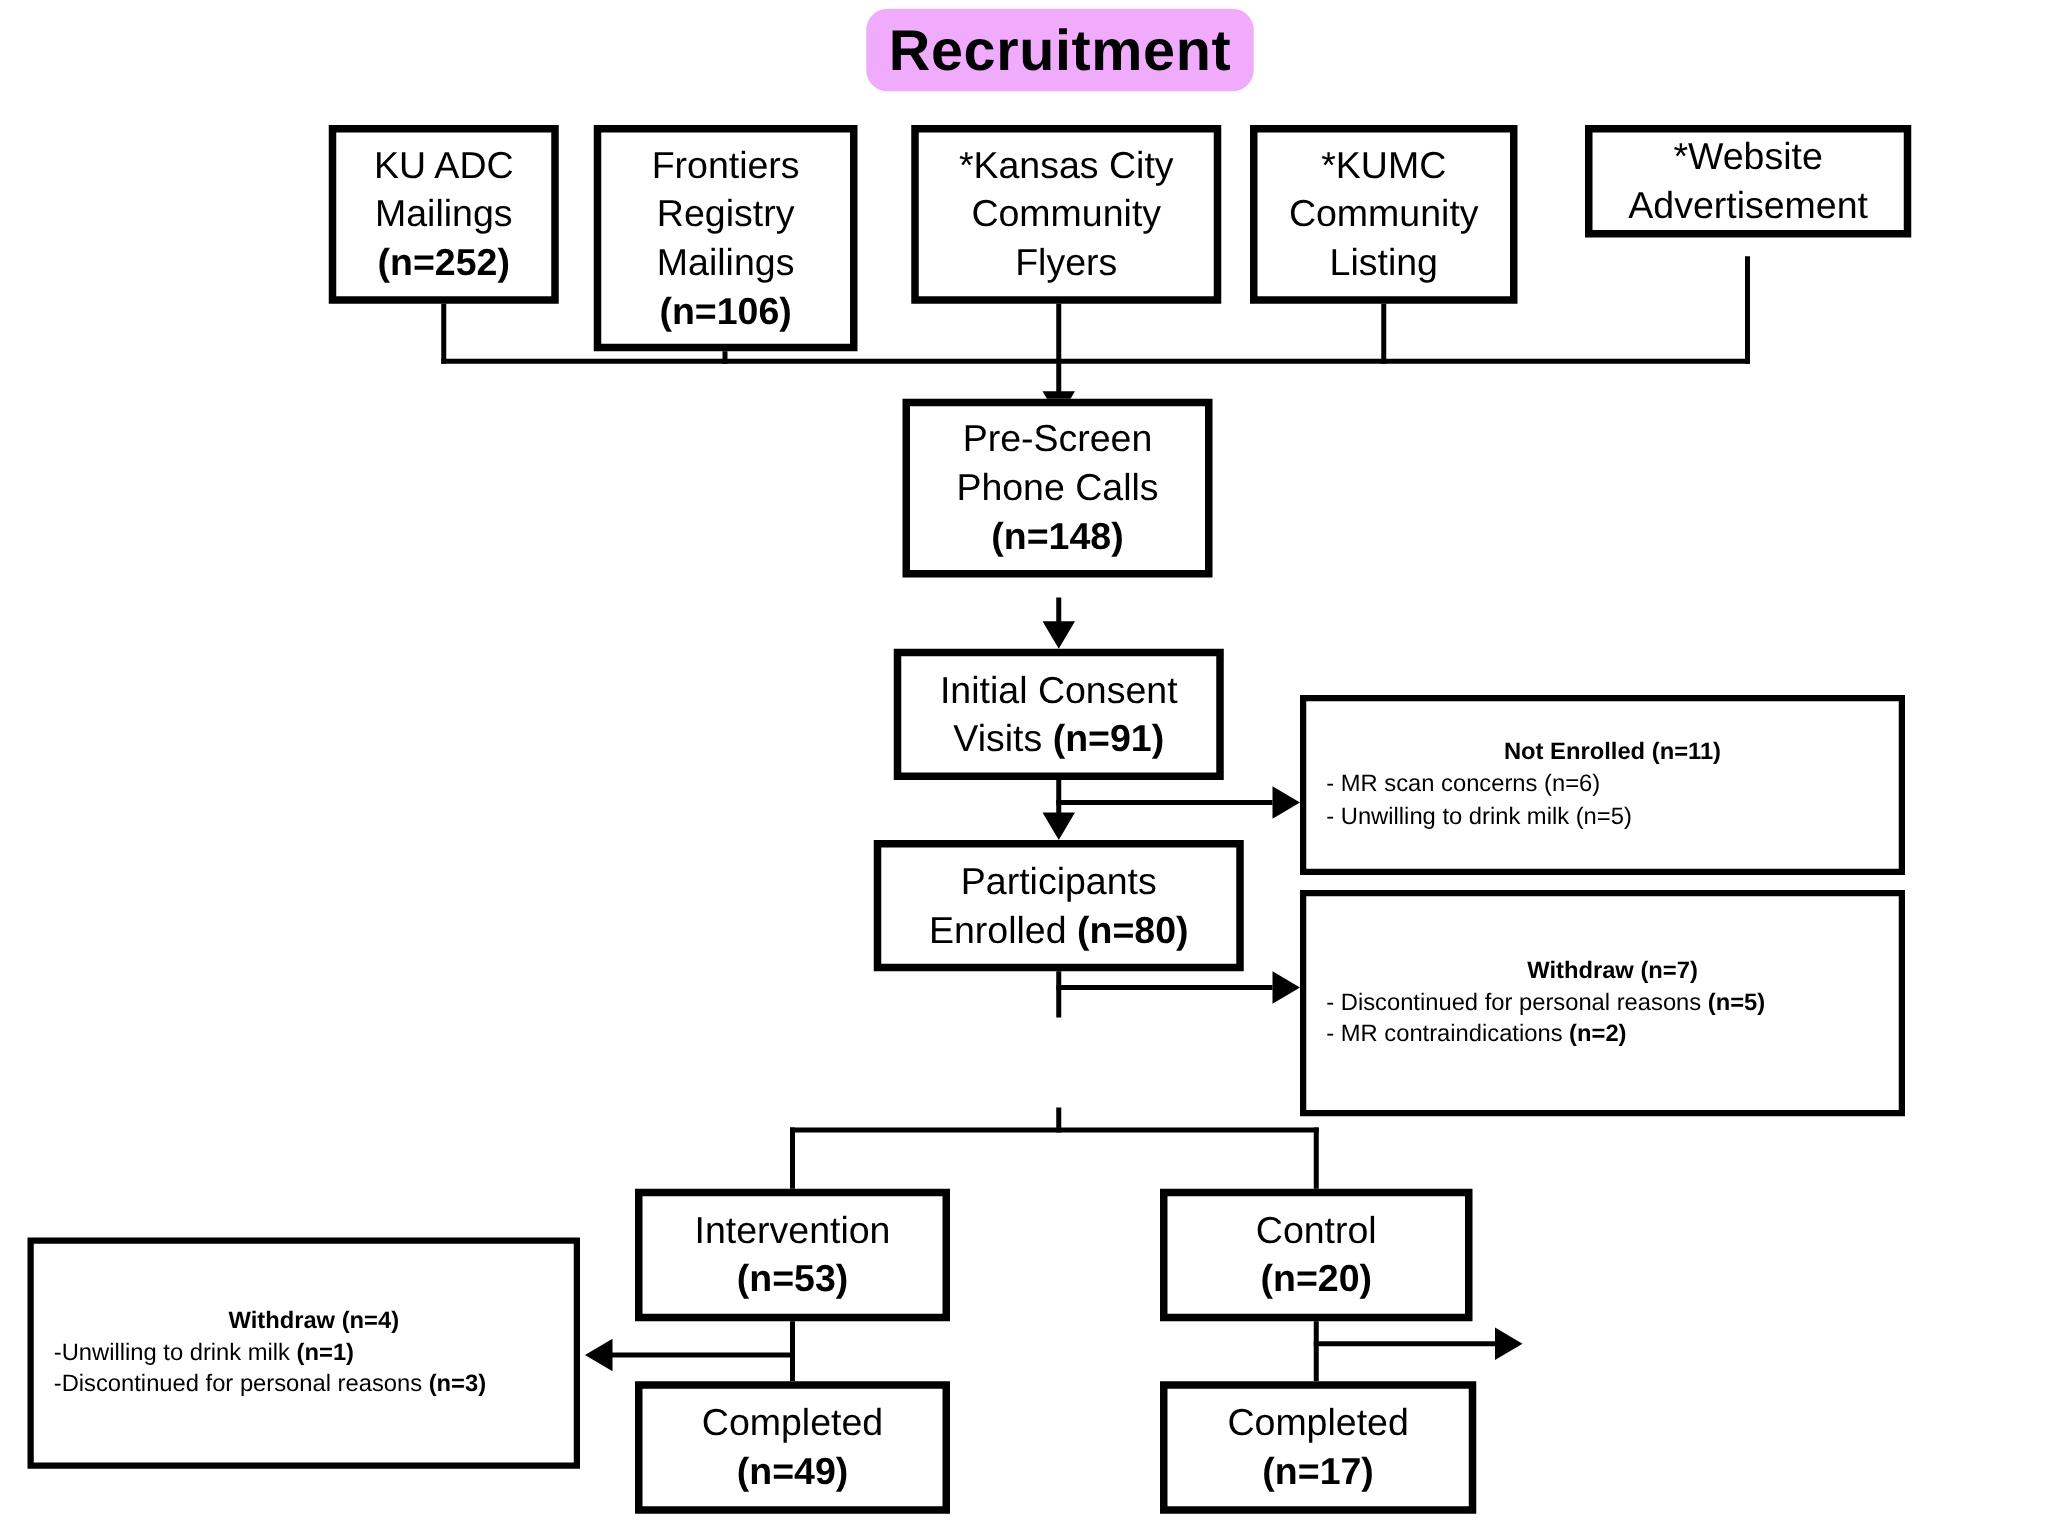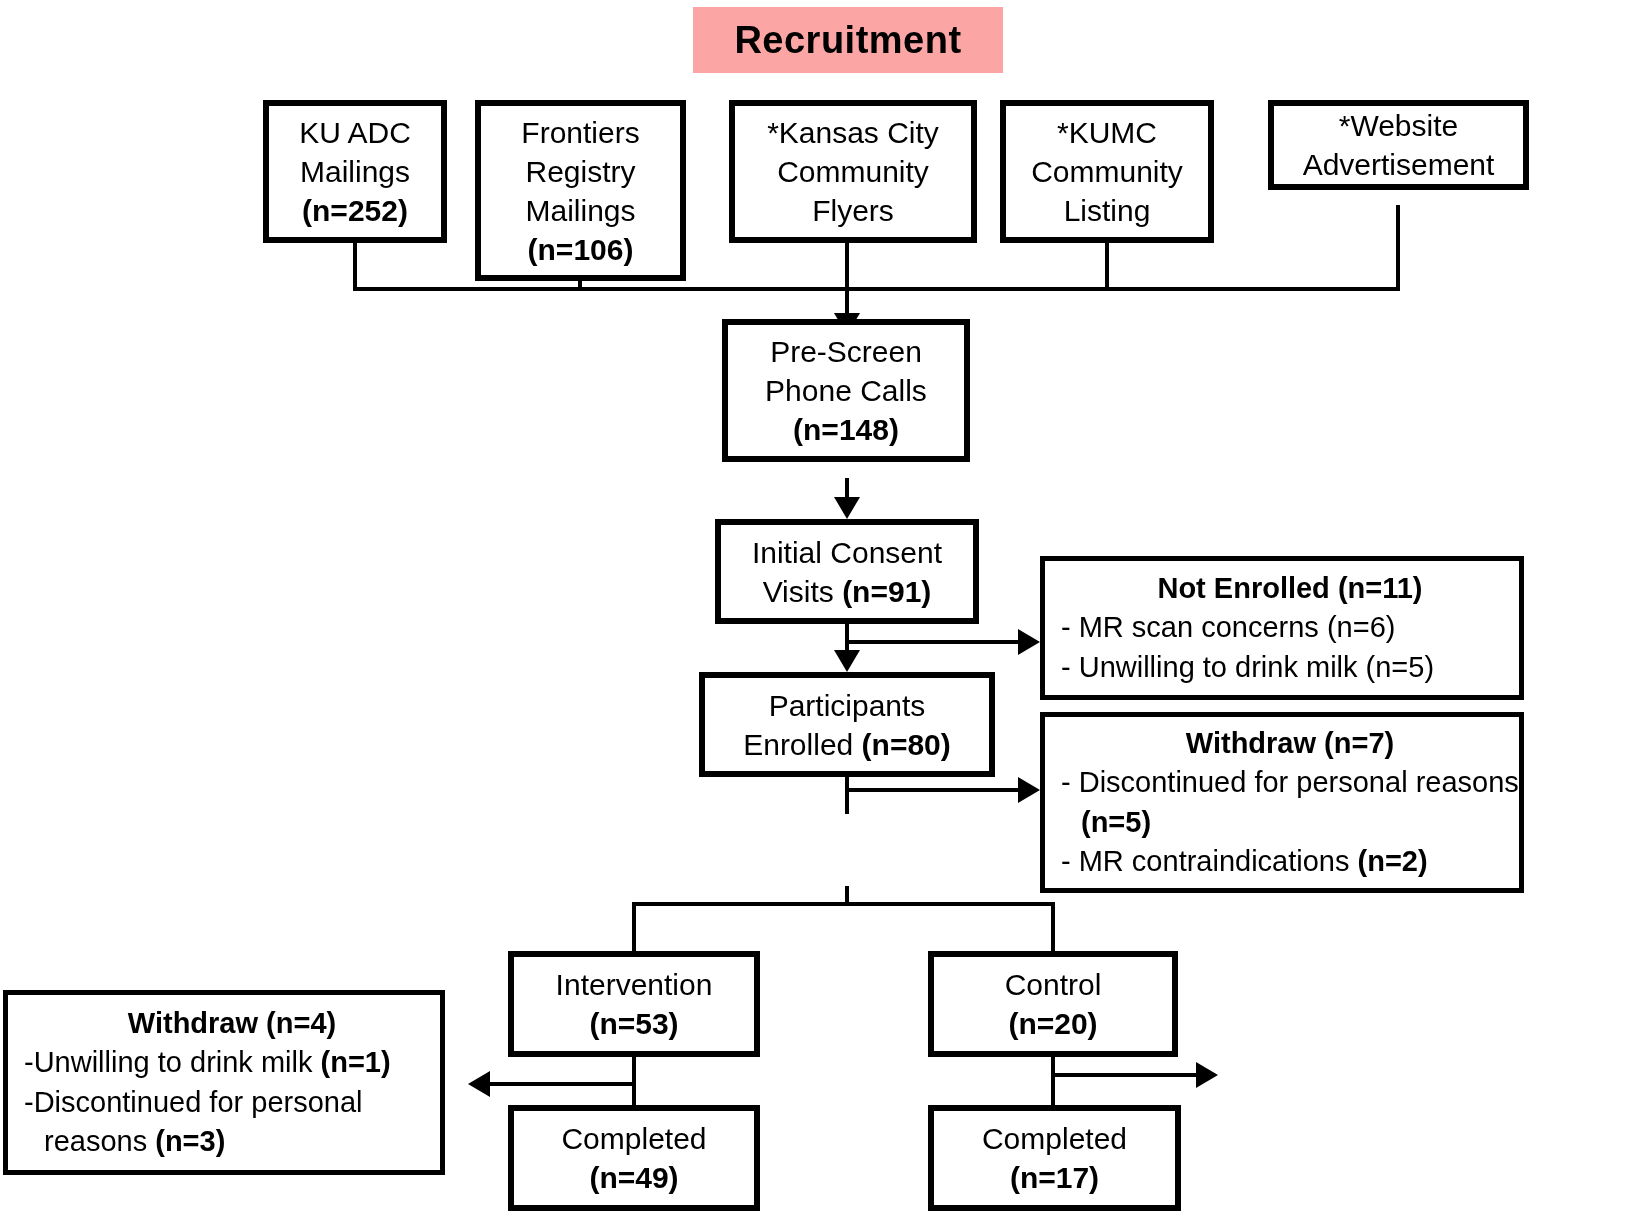--- a/index.html
+++ b/index.html
@@ -1,32 +1,32 @@
 <!DOCTYPE html>
 <html><head>
 <meta charset="utf-8">
 <style>
   html,body{margin:0;padding:0;background:#ffffff;}
   #canvas{
     position:relative;width:1650px;height:1218px;background:#ffffff;
     font-family:"Liberation Sans",sans-serif;color:#000;overflow:hidden;
   }
   .bar{
-    position:absolute;background:#fca5a5;display:flex;align-items:center;justify-content:center;
-    font-weight:700;font-size:38px;letter-spacing:.5px;
+    position:absolute;background:#f0abfc;display:flex;align-items:center;justify-content:center;
+    font-weight:700;font-size:46px;letter-spacing:.5px;border-radius:17px;
   }
   .box{
     position:absolute;border:6px solid #000;background:#fff;box-sizing:border-box;
     display:flex;flex-direction:column;align-items:center;justify-content:center;
     text-align:right;font-size:30px;line-height:1.3;
   }
   .sidebox{
     position:absolute;border:5px solid #000;background:#fff;box-sizing:border-box;
     display:flex;flex-direction:column;justify-content:center;
-    font-size:29px;line-height:1.36;padding:6px 0 6px 16px;text-align:left;
+    font-size:19px;line-height:1.36;padding:6px 0 6px 16px;text-align:left;
   }
   .sidebox .stitle{font-weight:700;text-align:center;}
   .sidebox .item{padding-left:20px;text-indent:-20px;}
   .b{font-weight:700;}
   .vline,.hline{position:absolute;background:#000;}
   .vline{width:4px;}
   .hline{height:4px;}
   .arr-d{position:absolute;width:0;height:0;border-left:13px solid transparent;border-right:13px solid transparent;border-top:22px solid #000;}
   .arr-r{position:absolute;width:0;height:0;border-top:13px solid transparent;border-bottom:13px solid transparent;border-left:22px solid #000;}
   .arr-l{position:absolute;width:0;height:0;border-top:13px solid transparent;border-bottom:13px solid transparent;border-right:22px solid #000;}
@@ -129,21 +129,21 @@
 
   <div class="box" style="left:928px;top:951px;width:250px;height:106px">
     <div>Control</div>
     <div class="b">(n=20)</div>
   </div>
 
   <div class="vline" style="left:632px;top:1057px;height:48px"></div>
   <div class="hline" style="left:489px;top:1082px;width:145px"></div>
   <div class="arr-l" style="left:468px;top:1071px"></div>
 
-  <div class="sidebox" style="left:3px;top:990px;width:442px;height:185px">
+  <div class="sidebox" style="left:22px;top:990px;width:442px;height:185px">
     <div class="stitle">Withdraw (n=4)</div>
     <div class="item"><span>-Unwilling to drink milk </span><span class="b">(n=1)</span></div>
     <div class="item"><span>-Discontinued for personal reasons </span><span class="b">(n=3)</span></div>
   </div>
 
   <div class="vline" style="left:1051px;top:1057px;height:48px"></div>
   <div class="hline" style="left:1051px;top:1073px;width:145px"></div>
   <div class="arr-r" style="left:1196px;top:1062px"></div>
 
 

